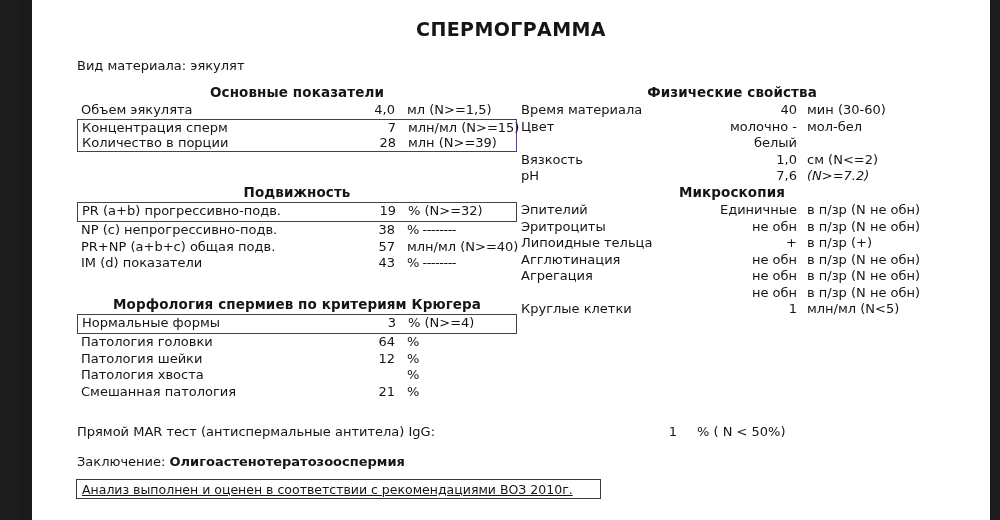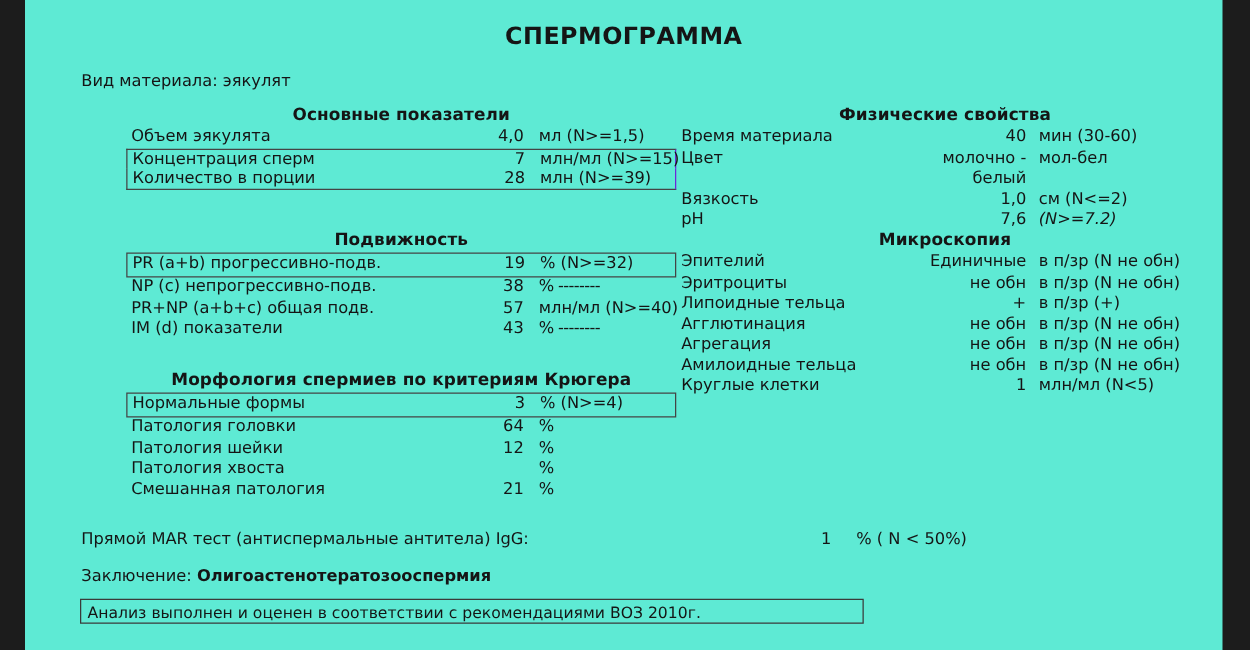--- a/index.html
+++ b/index.html
@@ -25,25 +25,25 @@
     position: absolute;
     top: 0;
     height: 520px;
     background: #1c1c1c;
   }
   .band-left  { left: 0;   width: 20px; }
   .band-right { left: 978px; width: 22px; }
 
   .page {
     position: absolute;
-    left: 20px;
+    left: 32px;
     top: 0;
     width: 958px;
     height: 520px;
-    background: #5eead4;
+    background: #ffffff;
     color: #151515;
     overflow: hidden;
   }
 
   .doc-title {
     position: absolute;
     left: 0;
     top: 18px;
     width: 958px;
     text-align: center;
@@ -53,21 +53,21 @@
   }
 
   .material-line {
     position: absolute;
     left: 45px;
     top: 58px;
     font-size: 13px;
   }
 
   
-  .block { position: absolute; margin-left: 36px; }
+  .block { position: absolute; }
   .block-title {
     font-size: 13.5px;
     font-weight: bold;
     text-align: center;
     margin-bottom: 2px;
     letter-spacing: 0.1px;
   }
   .rows { position: relative; }
   .row {
     position: relative;
@@ -137,28 +137,29 @@
     top: 454px;
     font-size: 13px;
     white-space: nowrap;
   }
   .conclusion b { font-weight: bold; }
 
   .footer-box {
     position: absolute;
     left: 44px;
     top: 479px;
-    width: 627px;
+    width: 525px;
     height: 20px;
     line-height: 19px;
     border: 1px solid #3a3a3a;
     font-size: 12.5px;
     padding-left: 5px;
     box-sizing: border-box;
     white-space: nowrap;
+    text-decoration: underline;
   }
 
   .italic-norm { font-style: italic; }
   .dashes { letter-spacing: -0.5px; }
 </style>
 </head>
 <body>
 
 <div class="screen">
 
@@ -285,21 +286,20 @@
           <span class="lbl">Агглютинация</span>
           <span class="val">не обн</span>
           <span class="unit">в п/зр (N не обн)</span>
         </div>
         <div class="row">
           <span class="lbl">Агрегация</span>
           <span class="val">не обн</span>
           <span class="unit">в п/зр (N не обн)</span>
         </div>
         <div class="row">
-          <span class="lbl">Амилоидные тельца</span>
           <span class="val">не обн</span>
           <span class="unit">в п/зр (N не обн)</span>
         </div>
         <div class="row">
           <span class="lbl">Круглые клетки</span>
           <span class="val">1</span>
           <span class="unit">млн/мл (N&lt;5)</span>
         </div>
 
       </div>

